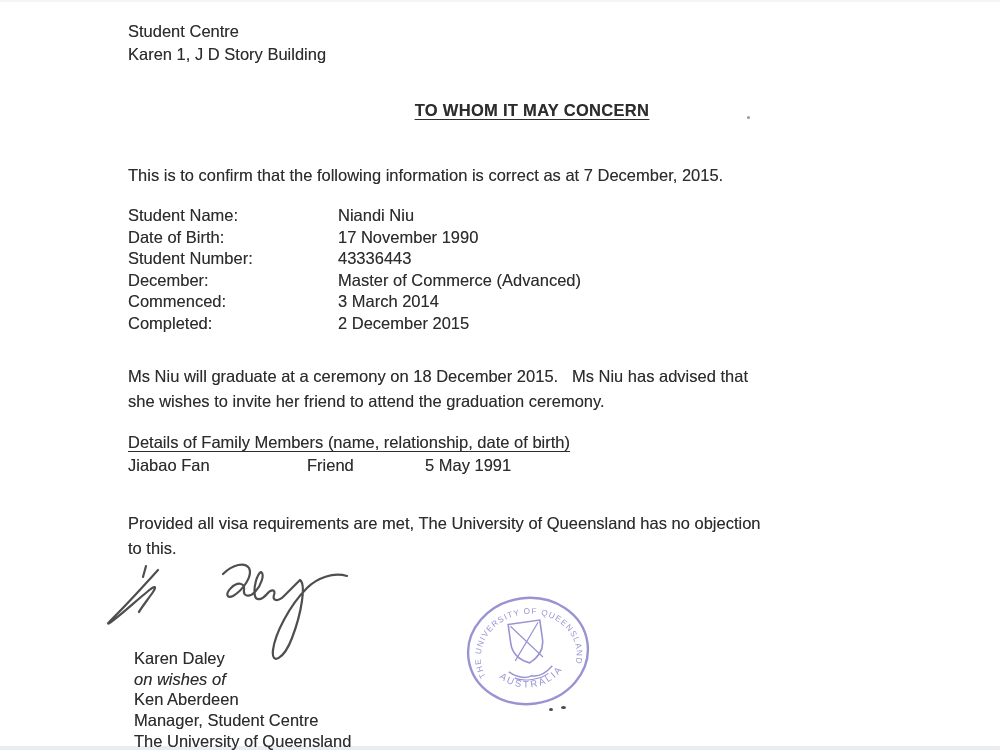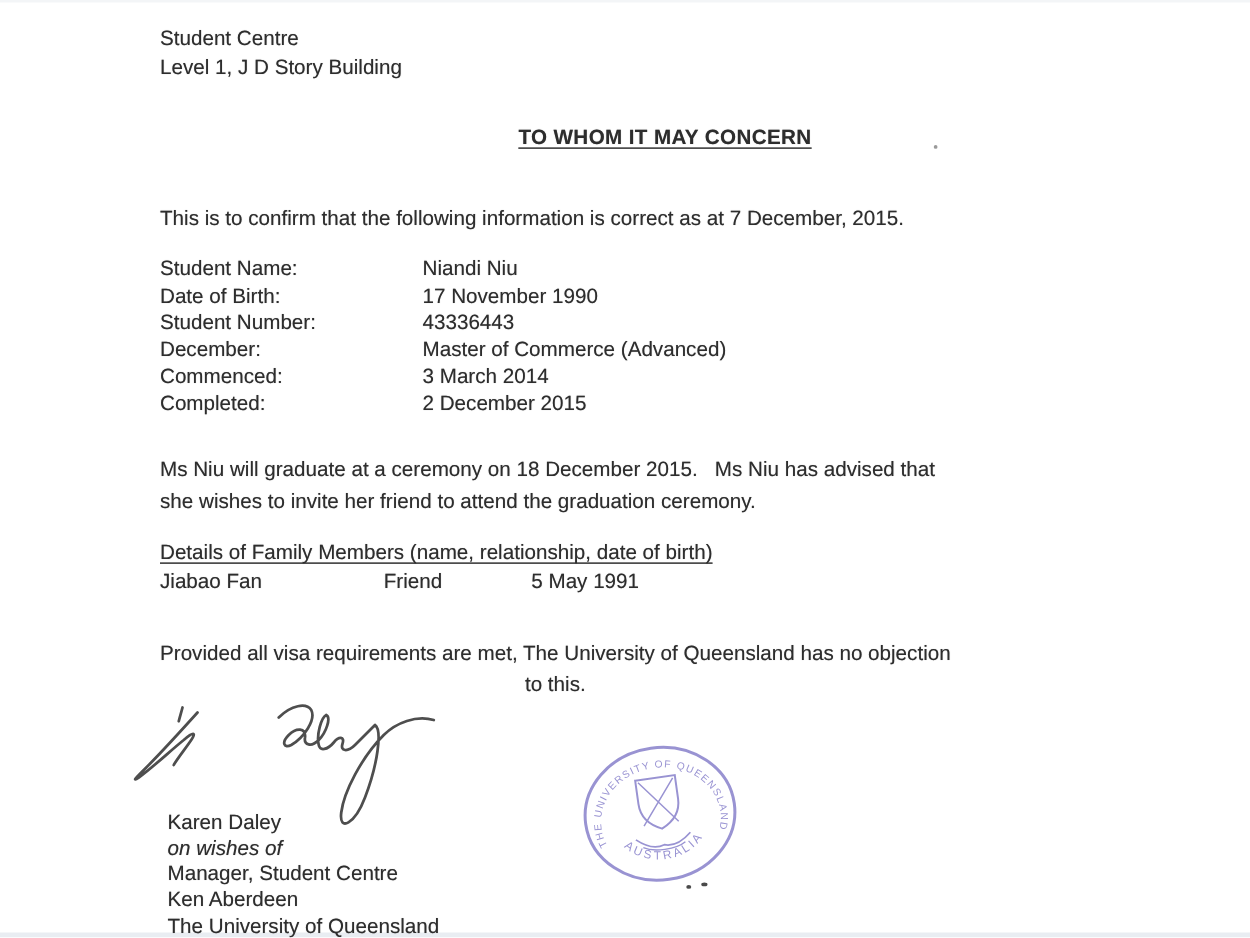--- a/index.html
+++ b/index.html
@@ -37,21 +37,21 @@
   .edge-bottom{left:0;top:746px;width:1000px;height:4px;background:#e9edf2;}
 </style>
 </head>
 <body>
 
 <div class="abs edge-top"></div>
 <div class="abs edge-bottom"></div>
 
 <div class="abs txt" style="left:128px;top:20px;line-height:23px;">
   <div>Student Centre</div>
-  <div>Level 1, J D Story Building</div>
+  <div>Karen 1, J D Story Building</div>
 </div>
 
 <div class="abs txt doc-title">TO WHOM IT MAY CONCERN</div>
 <div class="abs" style="left:747px;top:116px;width:3px;height:3px;background:#9a9a9a;border-radius:50%;"></div>
 
 <div class="abs txt" style="left:128px;top:164px;white-space:nowrap;">This is to confirm that the following information is correct as at 7 December, 2015.</div>
 
 <div class="abs txt" style="left:128px;top:205px;">
   <div class="info-row">
     <div class="info-label">Student Name:</div>
@@ -82,36 +82,36 @@
 <div class="abs txt para" style="left:128px;top:364px;">Ms Niu will graduate at a ceremony on 18 December 2015.   Ms Niu has advised that
 she wishes to invite her friend to attend the graduation ceremony.</div>
 
 <div class="abs txt underlined" style="left:128px;top:431px;white-space:nowrap;text-decoration:underline;">Details of Family Members (name, relationship, date of birth)</div>
 <div class="abs txt fam-row" style="left:128px;top:454px;">
   <div class="fam-name">Jiabao Fan</div>
   <div class="fam-rel">Friend</div>
   <div>5 May 1991</div>
 </div>
 
-<div class="abs txt para" style="left:128px;top:511px;text-align:center;">Provided all visa requirements are met, The University of Queensland has no objection
+<div class="abs txt para" style="left:128px;top:511px;">Provided all visa requirements are met, The University of Queensland has no objection
 to this.</div>
 
 <svg class="abs sig-svg" style="left:103px;top:556px;" width="295" height="128" viewBox="0 0 295 128">
   <g fill="none" stroke="#3f3f3f" stroke-width="2.2" stroke-linecap="round" stroke-linejoin="round">
     <path d="M 55 14 C 46 24 28 44 14 58 C 6 66 2 70 8 66 C 18 59 34 44 44 36 C 52 29 54 30 50 36 C 46 42 38 52 36 56"></path>
     <path d="M 43 10 C 42 14 41 17 40 21"></path>
     <path d="M 120 18 C 130 8 142 6 146 12 C 150 20 140 34 130 40 C 124 43 122 38 128 32 C 134 26 142 26 141 34 C 140 40 146 42 152 36 C 158 30 162 18 158 16 C 154 18 150 32 152 40 C 153 45 159 44 164 38 C 168 33 173 33 171 39 C 169 45 175 46 181 40 C 187 34 193 28 197 24 C 203 28 199 56 189 82 C 181 103 168 110 170 94 C 172 78 186 50 204 32 C 214 22 230 16 244 20"></path>
   </g>
 </svg>
 
 <div class="abs txt sign-block" style="left:134px;top:616px;margin-top:32px;">
   <div>Karen Daley</div>
   <div class="italic">on wishes of</div>
+  <div>Ken Aberdeen</div>
   <div>Manager, Student Centre</div>
-  <div>Ken Aberdeen</div>
   <div>The University of Queensland</div>
 </div>
 
 <svg class="abs stamp-svg" style="left:461px;top:592px;" width="134" height="118" viewBox="0 0 132 118">
   <g stroke="#837cc9" fill="none">
     <ellipse cx="66" cy="59" rx="60" ry="53" stroke-width="2.4"></ellipse>
     <path id="arcTop" d="M 20 76 A 48 42 0 1 1 112 76" stroke="none"></path>
     <path id="arcBot" d="M 31 77 A 39 33 0 0 0 101 77" stroke="none"></path>
     <path d="M 50 30 L 82 30 L 82 49 C 82 61 75 67 66 71 C 57 67 50 61 50 49 Z" stroke-width="1.6"></path>
     <path d="M 52 32 L 80 67 M 80 32 L 52 67" stroke-width="1.2"></path>

